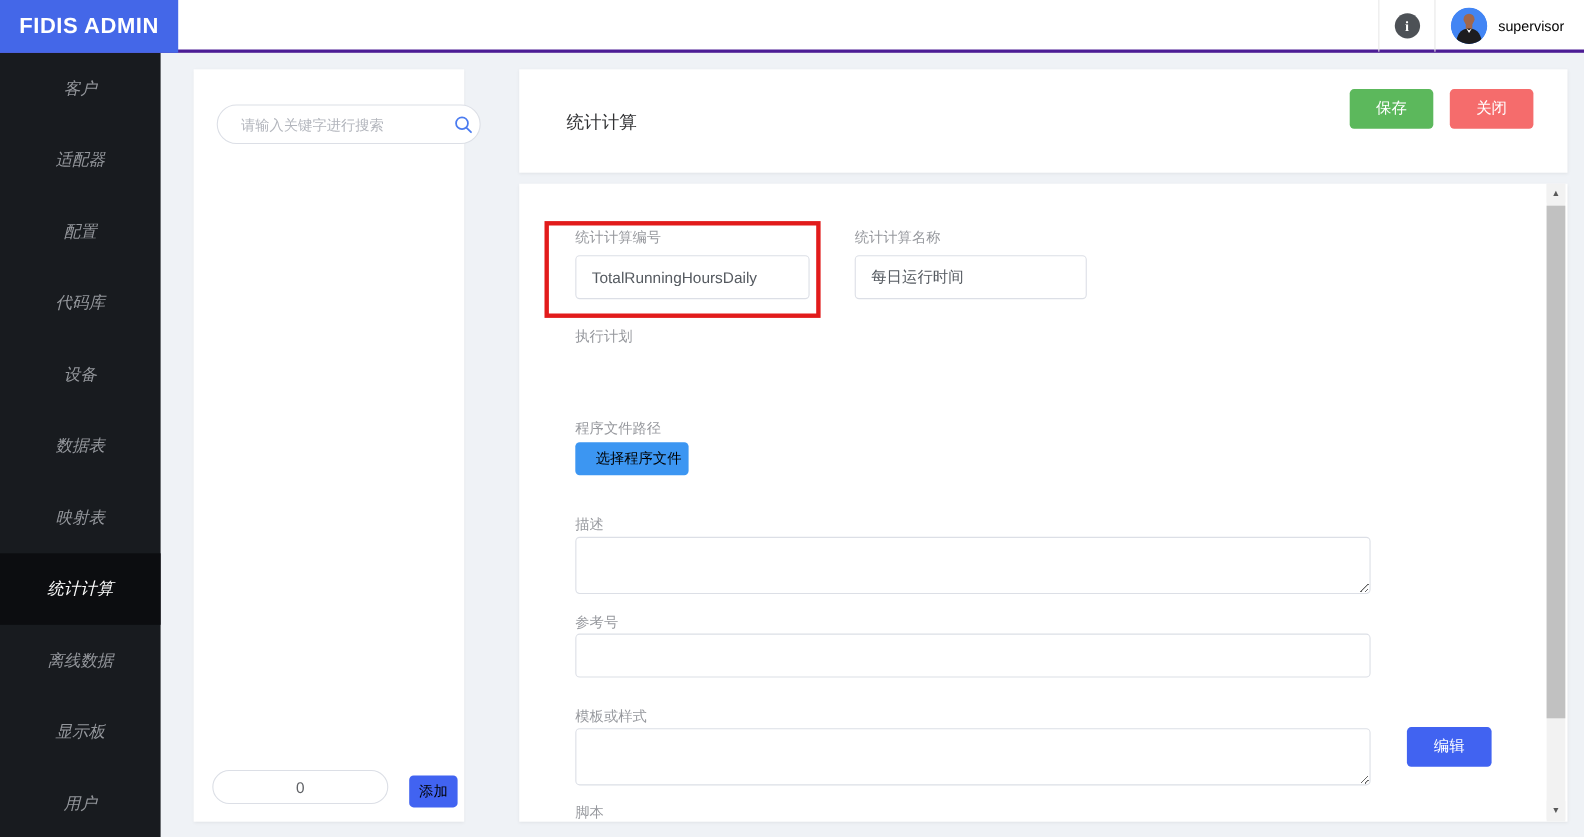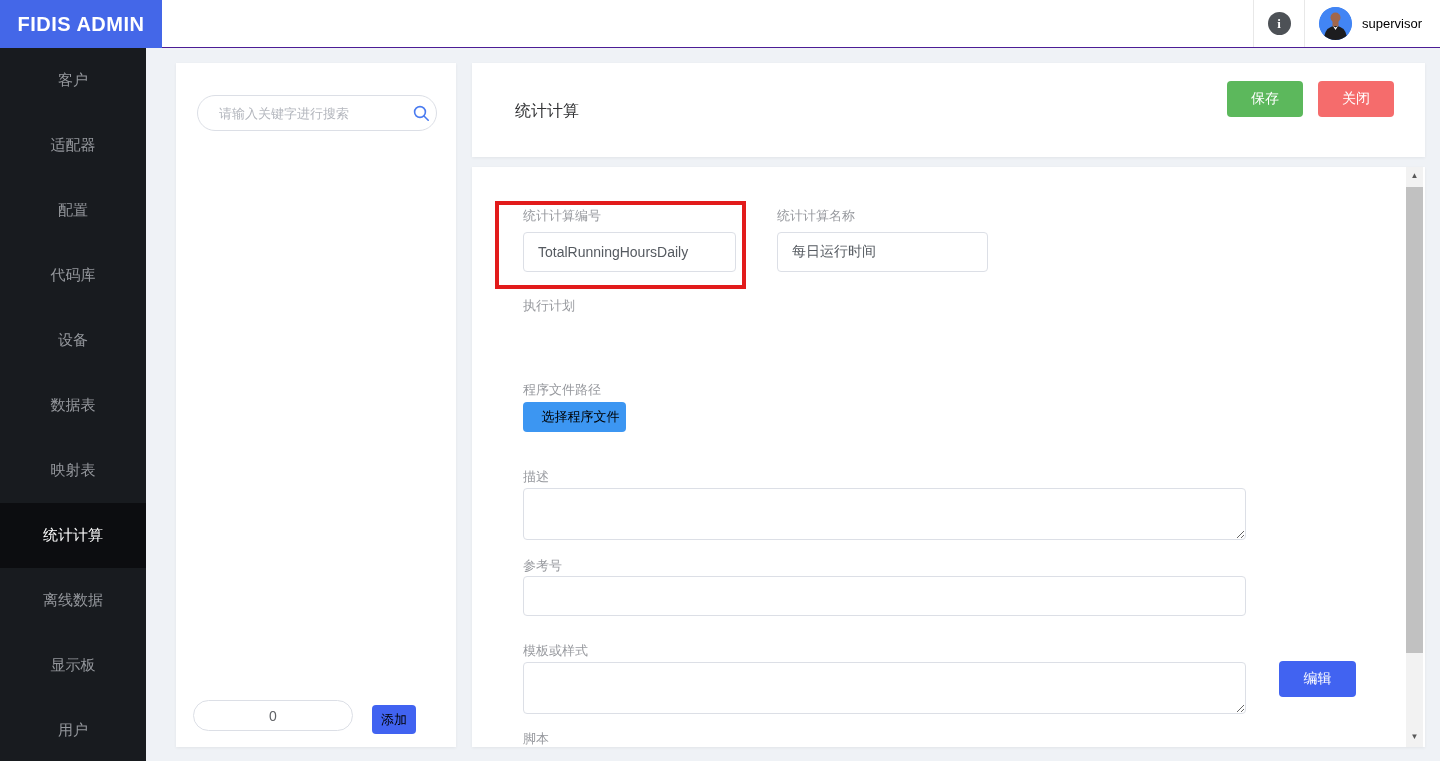--- a/index.html
+++ b/index.html
@@ -5,40 +5,40 @@
   :root{
     --primary:#4163f1; --logo-blue:#4467e8; --azure:#3c96f2; --success:#5cb85c;
     --danger:#f56c6c; --page-bg:#eff2f6; --sidebar-bg:#181b1f; --sidebar-active:#0c0d10;
     --annotation:#e21b1b; --border:#dcdfe6; --label:#97999e; --text:#303133;
   }
   *{box-sizing:border-box;margin:0;padding:0;font-family:"Liberation Sans","DejaVu Sans",sans-serif;}
   html,body{width:1440px;height:761px;overflow:hidden;background:var(--page-bg);}
   .app{position:relative;width:1440px;height:761px;background:var(--page-bg);}
 
   
-  .topbar{position:absolute;left:0;top:0;width:1440px;height:48px;background:#fff;border-bottom:1px solid #4c1d95;z-index:5;}
+  .topbar{position:absolute;left:0;top:0;width:1440px;height:48px;background:#fff;border-bottom:3px solid #4c1d95;z-index:5;}
   .logo{position:absolute;left:0;top:0;width:162px;height:48px;background:var(--logo-blue);color:#fff;
         display:flex;align-items:center;justify-content:center;font-size:20px;font-weight:bold;letter-spacing:.5px;}
   .topbar-right{position:absolute;right:0;top:0;height:47px;display:flex;align-items:center;}
   .tb-divider{width:1px;height:47px;background:#e8e8e8;}
   .info-wrap{width:50px;height:47px;display:flex;align-items:center;justify-content:center;cursor:pointer;}
   .info-circle{width:23px;height:23px;border-radius:50%;background:#4d5156;color:#fff;font-size:13px;font-weight:bold;
         display:flex;align-items:center;justify-content:center;font-family:"Liberation Serif",serif;}
   .user-wrap{display:flex;align-items:center;gap:10px;padding:0 18px 0 14px;height:47px;cursor:pointer;}
   .avatar{width:33px;height:33px;border-radius:50%;overflow:hidden;background:#4285f4;flex:0 0 auto;}
   .user-name{font-size:13px;color:#000000;}
 
   
-  .sidebar{position:absolute;left:0;top:48px;width:146px;height:713px;background:var(--sidebar-bg);}
+  .sidebar{position:absolute;left:0;top:48px;width:146px;height:713px;background:var(--sidebar-bg);font-style:italic;}
   .side-item{height:65px;display:flex;align-items:center;justify-content:center;font-size:15px;color:#94979c;cursor:pointer;}
   .side-item.active{background:var(--sidebar-active);color:#ffffff;}
 
   
   .card{position:absolute;background:#fff;box-shadow:0 1px 3px rgba(0,0,0,.06);}
-  .left-panel{left:176px;top:63px;width:280px;height:684px;}
+  .left-panel{left:176px;top:63px;width:246px;height:684px;}
   .search-box{position:absolute;left:21px;top:32px;width:240px;height:36px;border:1px solid var(--border);
         border-radius:18px;display:flex;align-items:center;background:#fff;}
   .search-input{flex:1;border:none;outline:none;background:transparent;padding:0 8px 0 21px;font-size:13px;color:#606266;}
   .search-input::placeholder{color:#b3b6bd;}
   .search-icon{width:30px;display:flex;align-items:center;justify-content:center;cursor:pointer;}
   .left-footer{position:absolute;left:0;bottom:17px;width:282px;height:32px;}
   .count-input{position:absolute;left:17px;top:2px;width:160px;height:31px;border:1px solid var(--border);
         border-radius:16px;text-align:center;font-size:14px;color:#606266;outline:none;}
   .add-btn{position:absolute;left:196px;top:7px;width:44px;height:29px;background:var(--primary);color:#000000;
         border:none;border-radius:4px;font-size:13px;cursor:pointer;}

